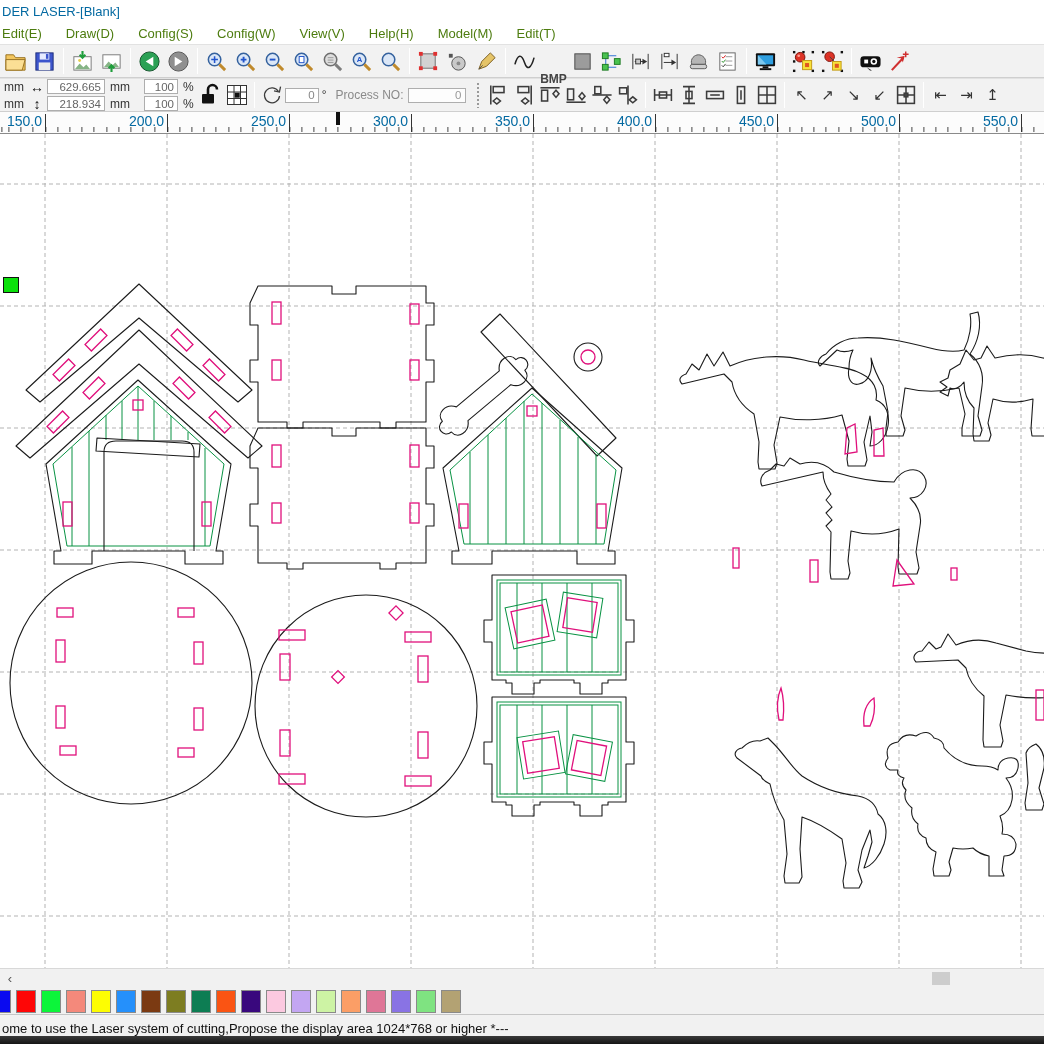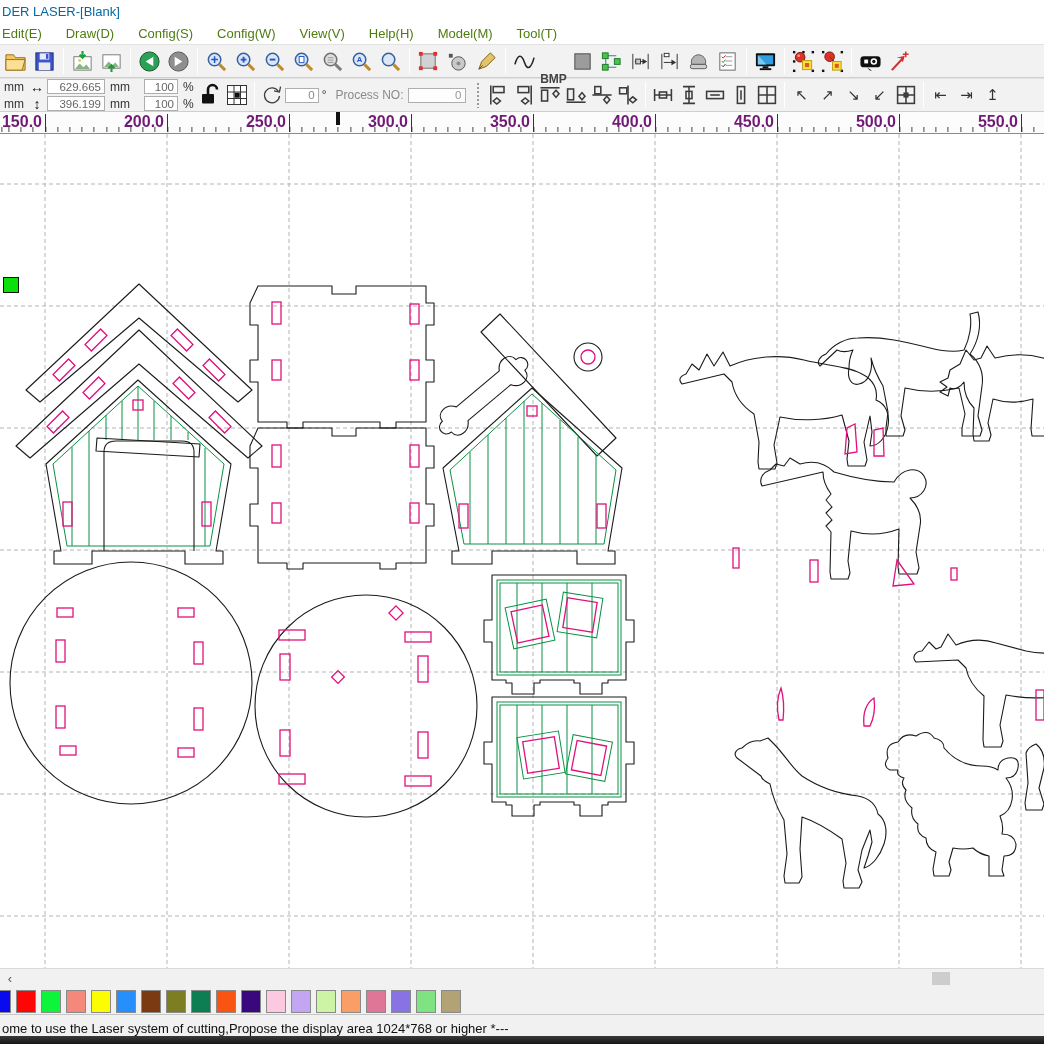--- a/index.html
+++ b/index.html
@@ -35,21 +35,21 @@
   .ai{width:24px;height:24px;}
   .ai *{stroke:#3c3c3c;fill:none;stroke-width:1.3;}
   .proc-label{color:#8a8a8a;font-size:12px;margin:0 4px 0 6px;white-space:nowrap;}
 
   
   .ruler{position:relative;height:22px;background:#fcfcfc;border-bottom:1px solid #8a8a8a;overflow:hidden;}
   .ruler .minors{position:absolute;left:0;right:0;bottom:1px;height:5px;
      background-image:repeating-linear-gradient(to right,#444 0 1px,transparent 1px 12.2px);
      background-position-x:8.4px;}
   .rmajor{position:absolute;top:2px;bottom:1px;width:1px;background:#333;}
-  .rlabel{position:absolute;top:1px;font-size:16px;font-weight:bold;color:#701a75;transform:translateX(-100%);padding-right:3px;}
+  .rlabel{position:absolute;top:1px;font-size:14px;font-weight:normal;color:#0369a1;transform:translateX(-100%);padding-right:3px;}
   .rcursor{position:absolute;top:0;width:4px;height:13px;background:#111;}
 
   
   .canvas{position:relative;height:834px;background:#fff;overflow:hidden;}
   .canvas svg{position:absolute;left:0;top:0;}
   .gridline{stroke:var(--grid);stroke-width:1;stroke-dasharray:4 3;}
   .cut{stroke:var(--cut);fill:none;stroke-width:1.1;stroke-linejoin:round;}
   .engrave{stroke:var(--engrave);fill:none;stroke-width:1;}
   .mark{stroke:var(--mark);fill:none;stroke-width:1.3;}
   .origin-marker{position:absolute;left:3px;top:143px;width:16px;height:16px;background:var(--origin-marker);border:1px solid #111;}
@@ -74,21 +74,21 @@
   </div>
 
   <div class="menubar" id="menubar">
       <button class="menu-item">Edit(E)</button>
       <button class="menu-item">Draw(D)</button>
       <button class="menu-item">Config(S)</button>
       <button class="menu-item">Config(W)</button>
       <button class="menu-item">View(V)</button>
       <button class="menu-item">Help(H)</button>
       <button class="menu-item">Model(M)</button>
-      <button class="menu-item">Tool(T)</button>
+      <button class="menu-item">Edit(T)</button>
     </div>
 
   <div class="toolbar tb1">
     <button class="tbtn">
         <svg viewBox="0 0 24 24">
           <path d="M2 5h8l2 3h10v13H2z" fill="#f3c65e" stroke="#97701f"></path>
           <path d="M2 10h20l-3 11H2z" fill="#fbdf95" stroke="#97701f"></path>
         </svg>
       </button>
     <button class="tbtn">
@@ -330,21 +330,21 @@
         </div>
       <div class="srow">
           <span class="aglyph">↕</span>
         </div>
     </div>
     <div class="stack">
       <div class="srow">
           <div class="vbox">629.665</div>
         </div>
       <div class="srow">
-          <div class="vbox">396.199</div>
+          <div class="vbox">218.934</div>
         </div>
     </div>
     <div class="stack">
       <div class="srow">
           <span class="ulabel">mm</span>
         </div>
       <div class="srow">
           <span class="ulabel">mm</span>
         </div>
     </div>

